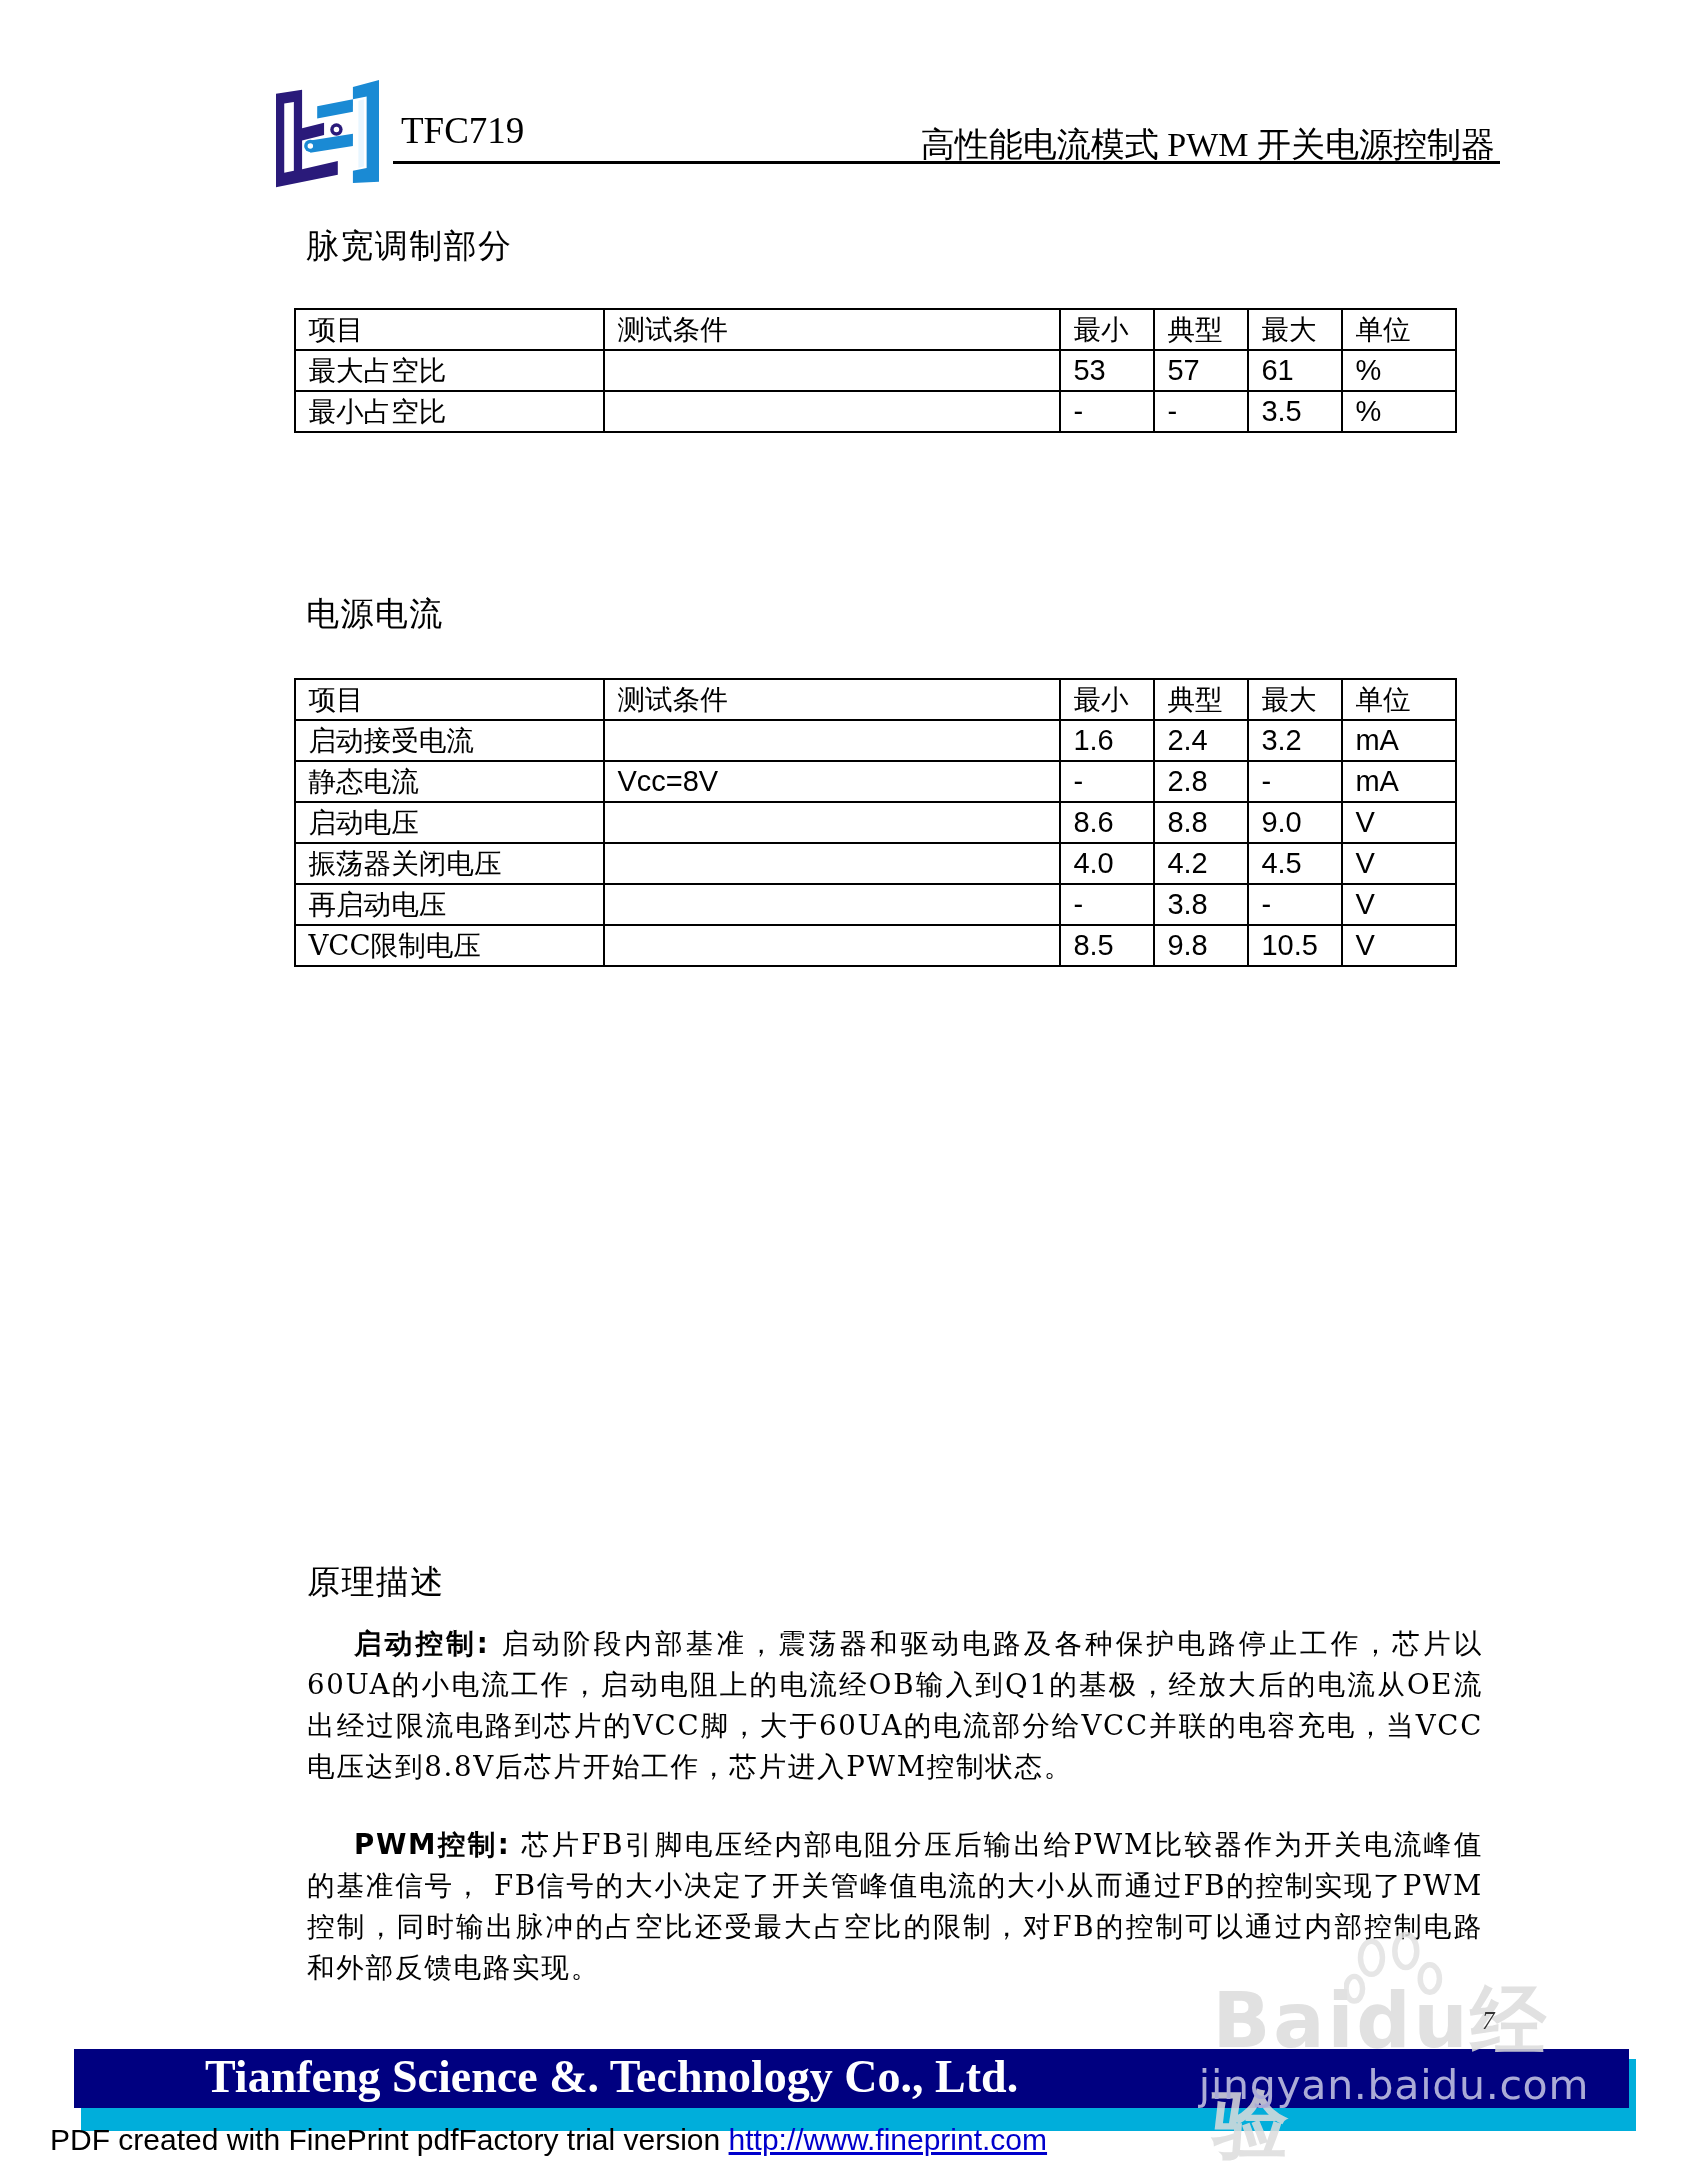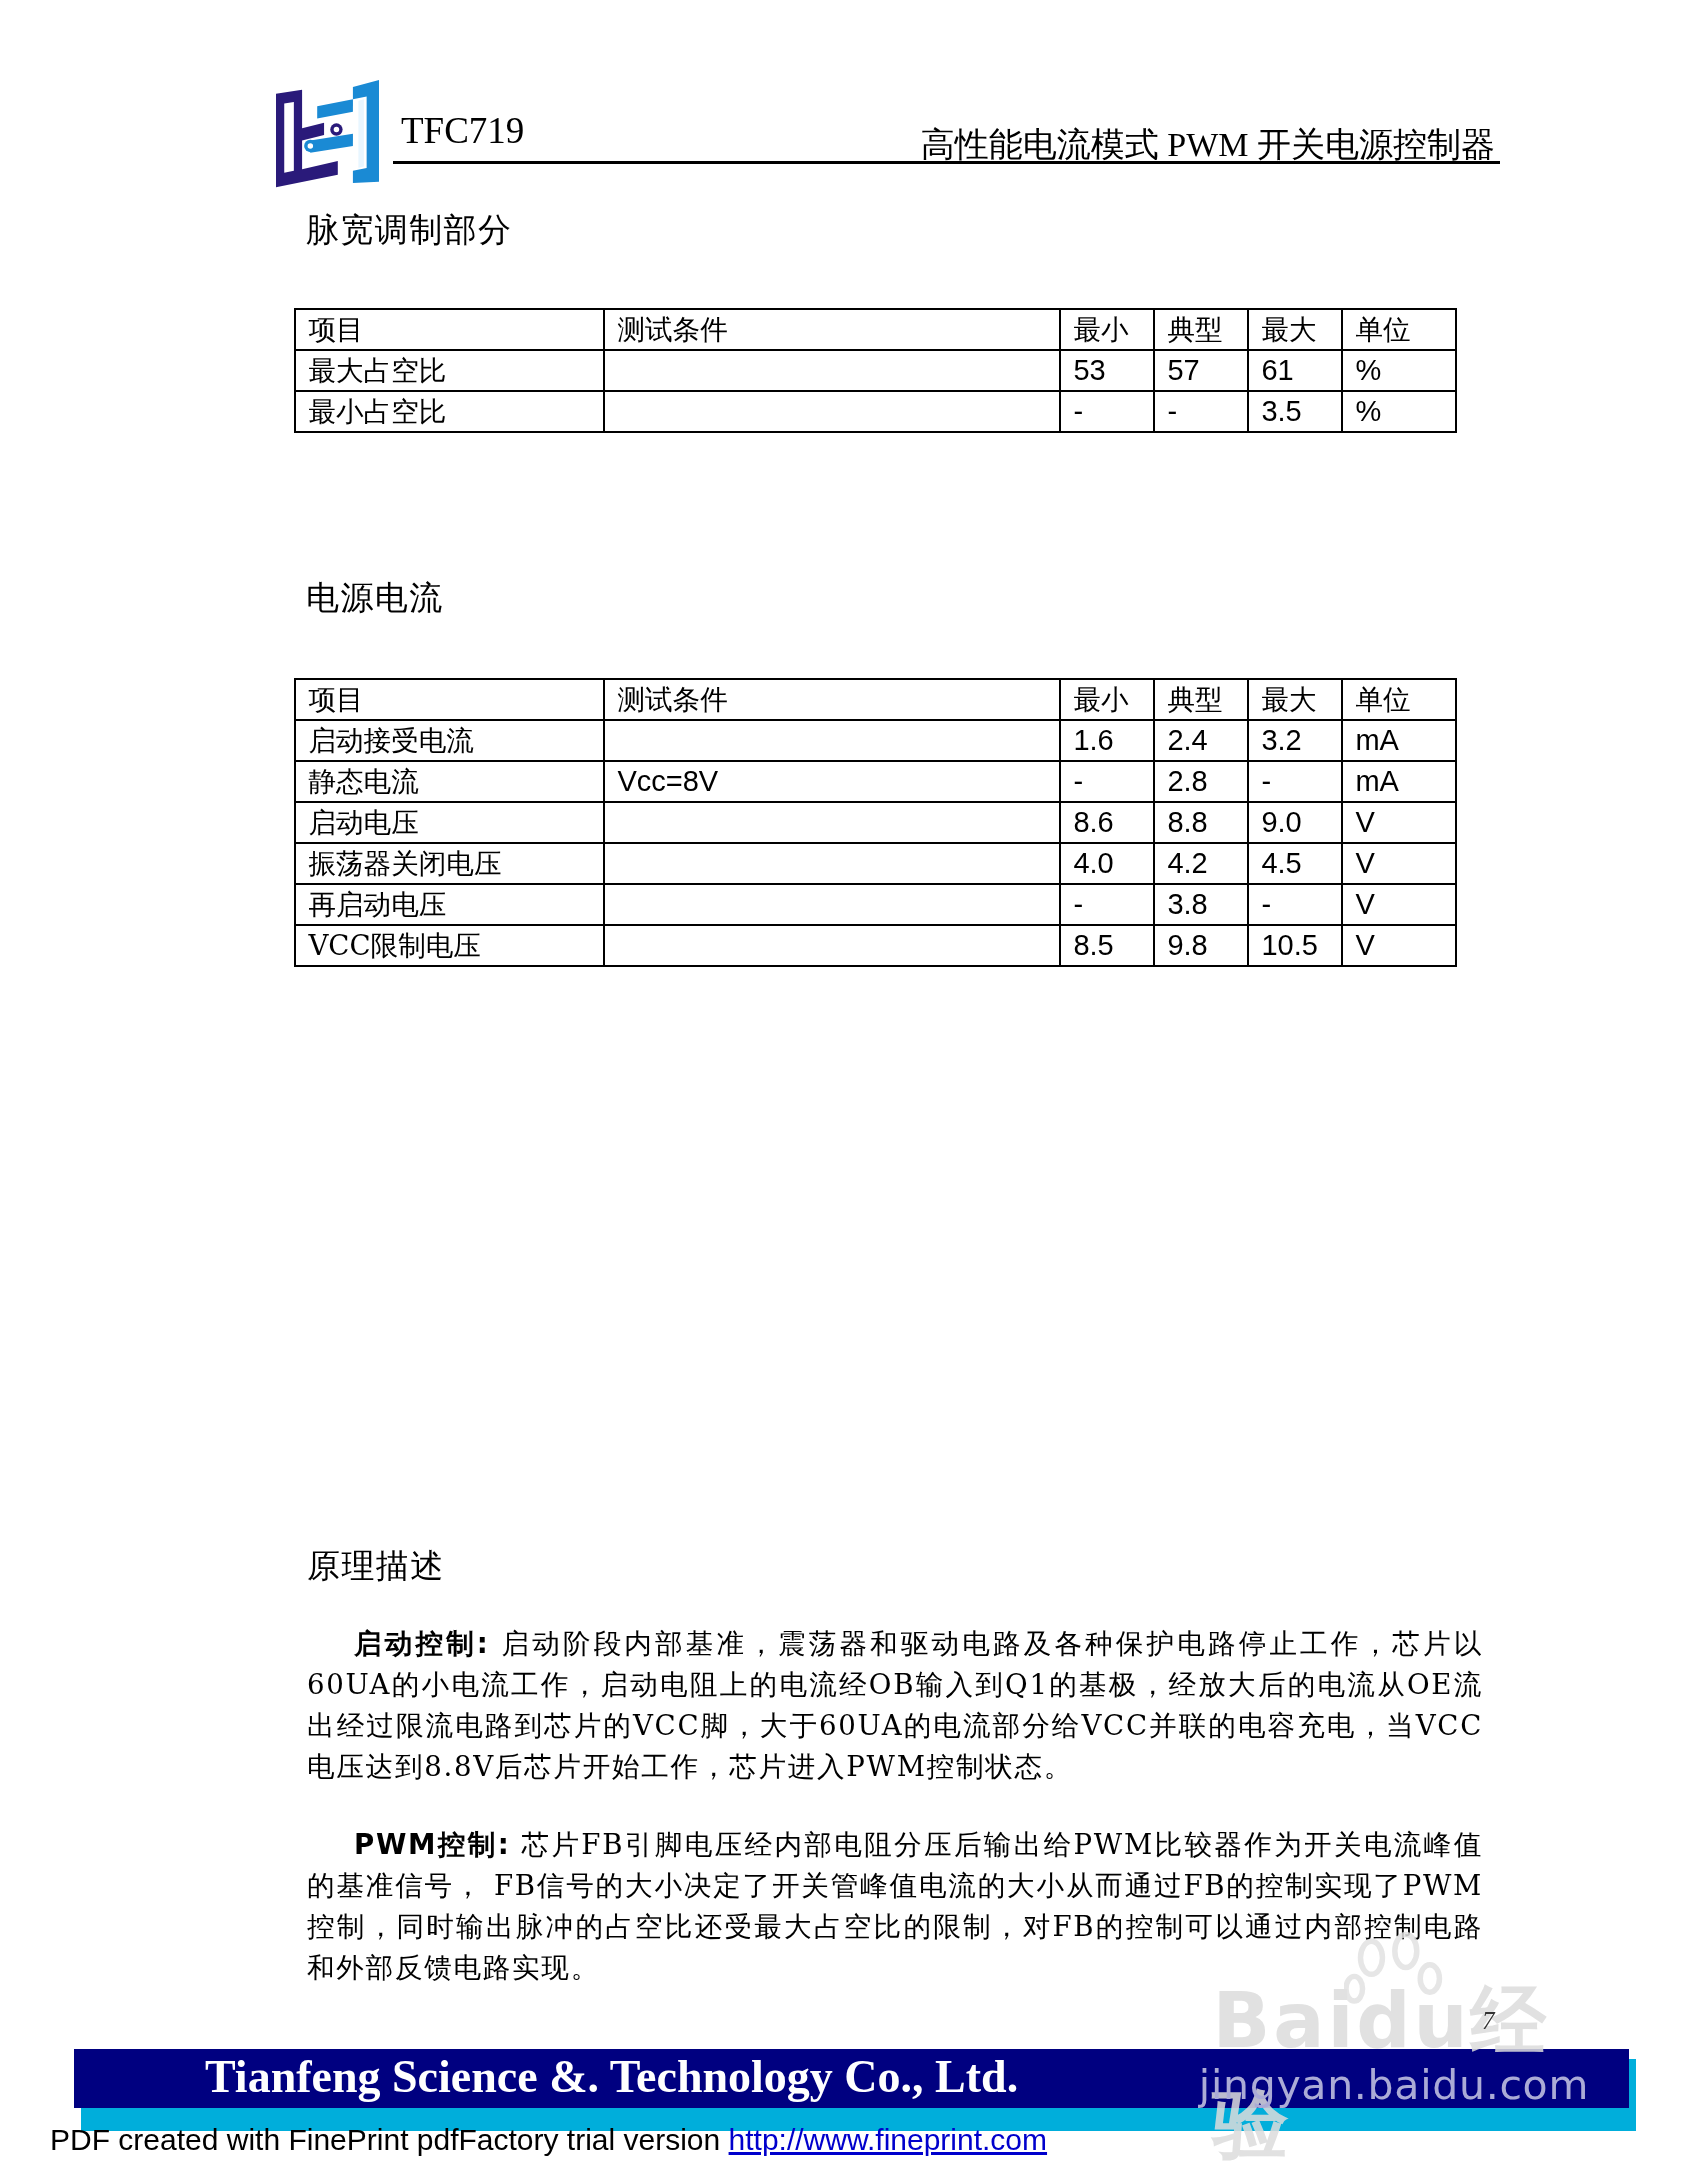--- a/index.html
+++ b/index.html
@@ -6,21 +6,21 @@
     body { width: 1687px; height: 2183px; position: relative; overflow: hidden; font-family: "DejaVu Serif", serif; color: #000; }
     .abs { position: absolute; }
 
     
     #logo { left: 276px; top: 80px; width: 103px; height: 110px; }
     #doc-id { left: 401px; top: 110px; font-family: "Liberation Serif", serif; font-size: 37px; line-height: 41px; white-space: nowrap; }
     #doc-subtitle { right: 192px; top: 110px; font-family: "Liberation Serif", "DejaVu Serif", serif; font-size: 34px; line-height: 41px; white-space: nowrap; margin-top: 14px; }
     #header-rule { left: 393px; top: 161px; width: 1107px; height: 3.4px; background: #000; }
 
     
-    .section-heading { font-family: "DejaVu Sans", sans-serif; font-size: 33px; line-height: 39px; white-space: nowrap; letter-spacing: 1.4px; }
+    .section-heading { font-family: "DejaVu Sans", sans-serif; font-size: 33px; line-height: 39px; white-space: nowrap; letter-spacing: 1.4px; margin-top: 16px; }
     #heading-pwm { left: 306px; top: 210px; }
     #heading-supply { left: 306px; top: 578px; }
     #heading-principle { left: 307px; top: 1546px; }
 
     
     table.spec { position: absolute; border-collapse: collapse; table-layout: fixed; }
     table.spec td { border: 2.1px solid #000; padding: 0 0 0 12.4px; height: 39px; font-size: 27.6px; line-height: 39px; white-space: nowrap; overflow: hidden; vertical-align: middle; }
     table.spec td.cjk { font-family: "DejaVu Serif", serif; font-size: 27.6px; }
     table.spec td.num { font-family: "Liberation Sans", sans-serif; font-size: 29px; }
     #table-pwm { left: 294px; top: 308px; width: 1162px; }

